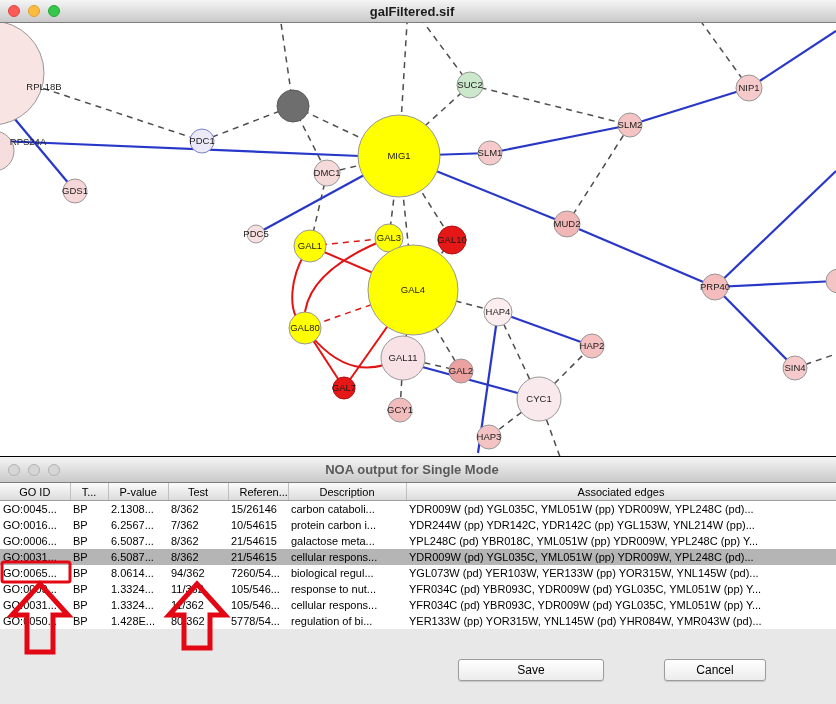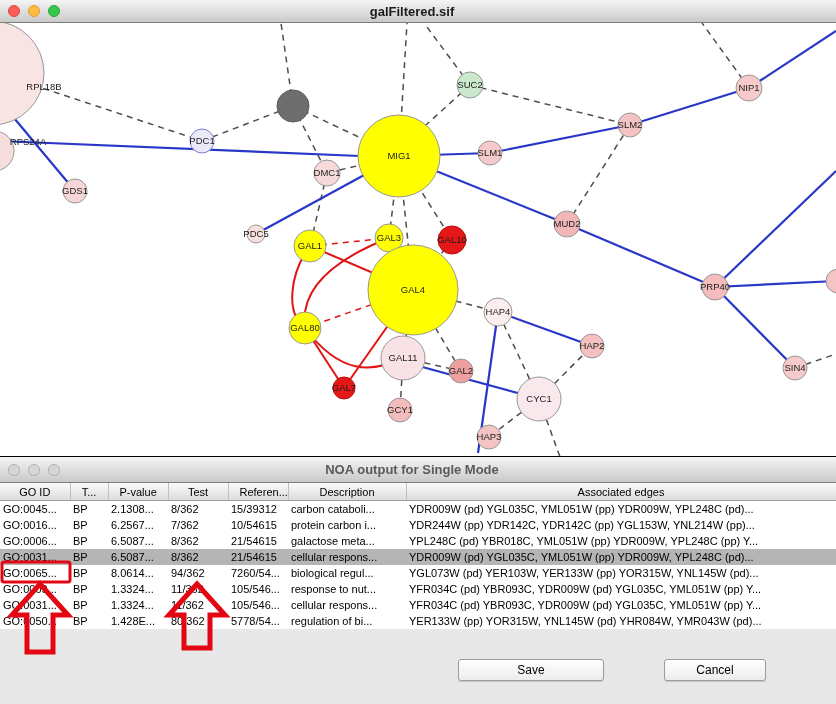--- a/index.html
+++ b/index.html
@@ -237,21 +237,21 @@
         <th>Description</th>
         <th>Associated edges</th>
       </tr>
     </thead>
     <tbody>
       <tr>
         <td>GO:0045...</td>
         <td>BP</td>
         <td>2.1308...</td>
         <td>8/362</td>
-        <td>15/39312</td>
+        <td>15/26146</td>
         <td>carbon cataboli...</td>
         <td>YDR009W (pd) YGL035C, YML051W (pp) YDR009W, YPL248C (pd)...</td>
       </tr>
       <tr>
         <td>GO:0016...</td>
         <td>BP</td>
         <td>6.2567...</td>
         <td>7/362</td>
         <td>10/54615</td>
         <td>protein carbon i...</td>

